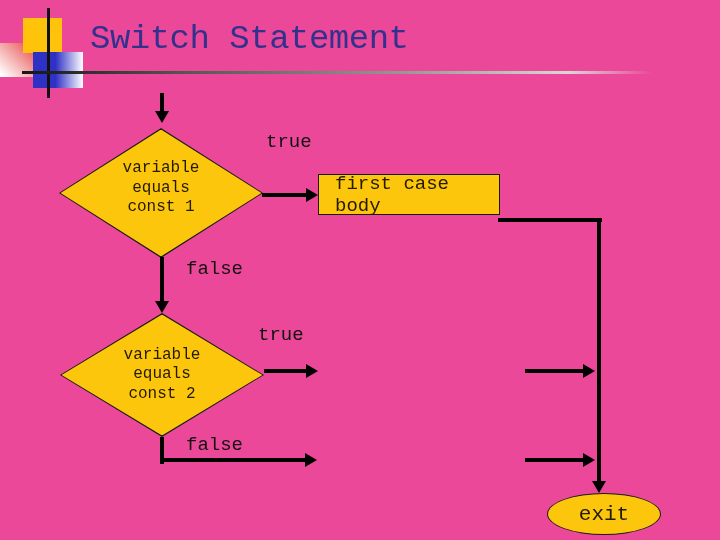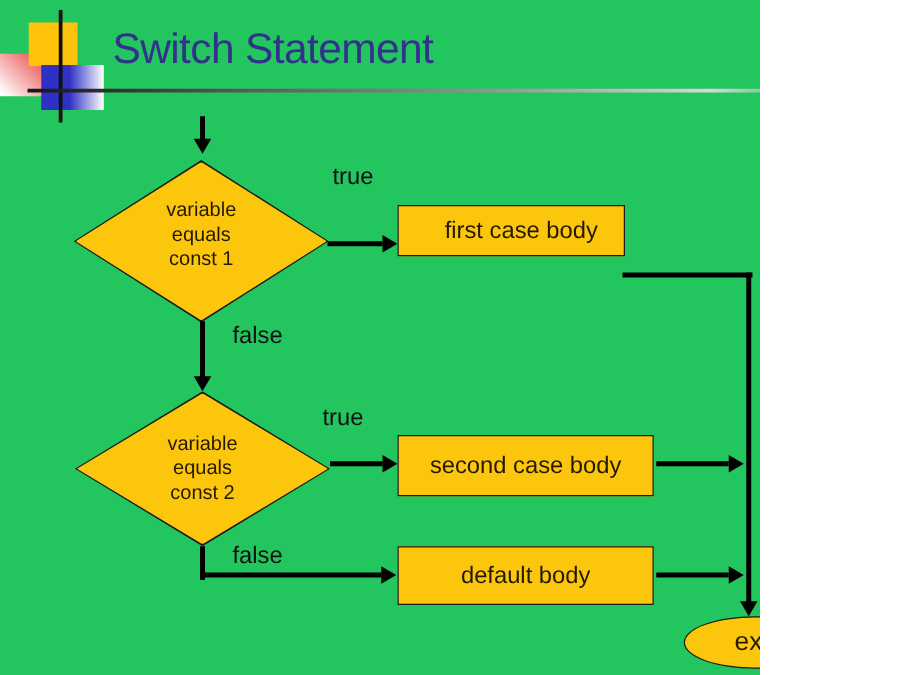--- a/index.html
+++ b/index.html
@@ -1,18 +1,18 @@
 <!DOCTYPE html>
 <html><head>
 <meta charset="utf-8">
 <style>
   html,body { margin:0; padding:0; background:#fff; }
   .slide {
-    position:relative; width:608px; height:540px; background:#22c55e;
-    font-family:Liberation Sans, sans-serif; overflow:hidden;
+    position:relative; width:720px; height:540px; background:#ec4899;
+    font-family:Liberation Mono, monospace; overflow:hidden;
   }
 
   
   .deco { position:absolute; }
   .deco-pink   { left:0; top:43px; width:38px; height:34px;
                  background:linear-gradient(225deg,#e93b3b 0%,#f29a9a 45%,#ffffff 95%); }
   .deco-yellow { left:23px; top:18px; width:39px; height:35px; background:#ffc30b; }
   .deco-blue   { left:33px; top:52px; width:50px; height:36px;
                  background:linear-gradient(to right,#2f31c5 45%,#ffffff 100%); }
   .deco-vline  { left:47px; top:8px; width:3px; height:90px; background:#111; }
@@ -76,50 +76,44 @@
     <div class="d-bg"></div>
     <div class="d-fill"></div>
     <div class="d-text" style="padding-bottom:9px;">variable
 equals
 const 1</div>
   </div>
 
   <div class="flabel lbl-true1">true</div>
   <div class="line" style="left:262px; top:193px; width:44px; height:4px;"></div>
   <div class="ah ah-right" style="left:306px; top:188px;"></div>
-  <div class="pbox" style="left:318px; top:164px; width:182px; height:41px;padding-left:16px;">
+  <div class="pbox" style="left:318px; top:174px; width:182px; height:41px;padding-left:16px;">
     <span>first case body</span>
   </div>
 
   <div class="flabel lbl-false1">false</div>
   <div class="line" style="left:160px; top:257px; width:4px; height:45px;"></div>
   <div class="ah ah-down" style="left:155px; top:301px;"></div>
 
   <div class="diamond" style="left:60px; top:313px; width:204px; height:124px;">
     <div class="d-bg"></div>
     <div class="d-fill"></div>
     <div class="d-text">variable
 equals
 const 2</div>
   </div>
 
   <div class="flabel lbl-true2">true</div>
   <div class="line" style="left:264px; top:369px; width:42px; height:4px;"></div>
   <div class="ah ah-right" style="left:306px; top:364px;"></div>
-  <div class="pbox" style="left:318px; top:348px; width:205px; height:49px;">
-    <span>second case body</span>
-  </div>
 
   <div class="flabel lbl-false2">false</div>
   <div class="line" style="left:160px; top:437px; width:4px; height:27px;"></div>
   <div class="line" style="left:160px; top:458px; width:145px; height:4px;"></div>
   <div class="ah ah-right" style="left:305px; top:453px;"></div>
-  <div class="pbox" style="left:318px; top:437px; width:205px; height:47px;">
-    <span>default body</span>
-  </div>
 
   <div class="line" style="left:498px; top:218px; width:104px; height:4px;"></div>
   <div class="line" style="left:597px; top:218px; width:4px; height:264px;"></div>
   <div class="ah ah-down" style="left:592px; top:481px;"></div>
 
   <div class="line" style="left:525px; top:369px; width:58px; height:4px;"></div>
   <div class="ah ah-right" style="left:583px; top:364px;"></div>
 
   <div class="line" style="left:525px; top:458px; width:58px; height:4px;"></div>
   <div class="ah ah-right" style="left:583px; top:453px;"></div>

